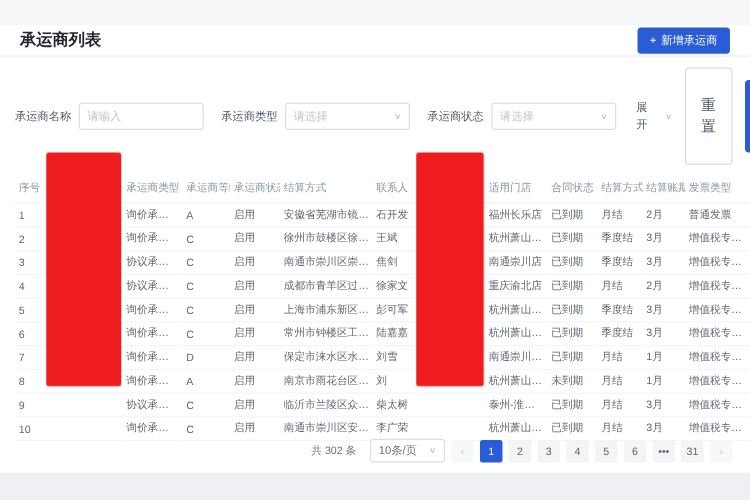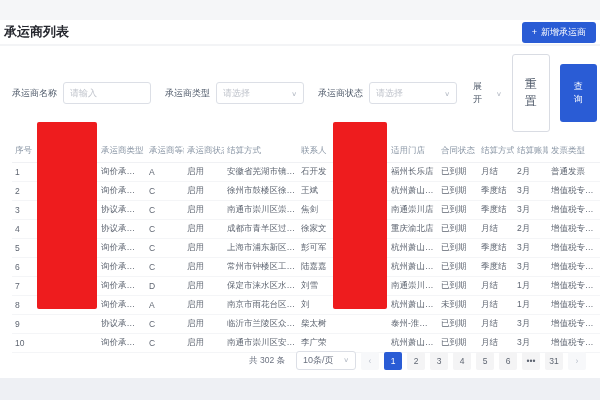--- a/index.html
+++ b/index.html
@@ -1,28 +1,28 @@
 <!DOCTYPE html>
 <html><head>
 <meta charset="utf-8">
 <style>
   * { box-sizing: border-box; margin: 0; padding: 0; }
   html,body { width:600px; height:400px; overflow:hidden; }
   body { font-family:"Liberation Sans","DejaVu Sans",sans-serif; background:#eef0f4; color:#5f6672; }
   .topgap { height:20px; background:#f5f6f8; }
   .titlebar { background:#fff; display:flex; justify-content:space-between; align-items:center;
-              padding:6px 4px; border-bottom:2px solid #f3f4f6; height:26px; }
+              padding:6px 16px; border-bottom:2px solid #f3f4f6; height:26px; }
   .page-title { font-size:13px; font-weight:bold; color:#25272e; }
   .btn-primary { background:#2a5cd5; color:#fff; font-size:9px; border:none; border-radius:3px;
                  padding:4px 10px; display:flex; align-items:center; gap:4px; cursor:pointer; }
   .card { background:#fff; height:332px; position:relative; }
   .filters { display:flex; align-items:center; padding:8px 10px 6px 12px; font-size:9px; color:#4e5969; }
   .filter-item { display:flex; align-items:center; margin-right:14px; }
   .filter-item .lbl { margin-right:6px; white-space:nowrap; }
-  .box { width:88px; height:22px; border:1px solid #dcdfe6; border-radius:3px; background:#fff;
+  .box { width:100px; height:22px; border:1px solid #dcdfe6; border-radius:3px; background:#fff;
          font-size:9px; display:flex; align-items:center; justify-content:space-between; padding:0 6px; }
   input.box { display:block; color:#333; }
   input.box::placeholder { color:#c0c4cc; }
   .box .ph { color:#c0c4cc; }
   .chev { color:#b6bcc6; font-size:8px; transform:scaleY(.8); }
   .actions { display:flex; align-items:center; gap:10px; margin-left:2px; }
   .link-plain { font-size:9px; color:#4e5969; background:none; border:none; display:flex; gap:14px; align-items:center; cursor:pointer; }
   .btn-reset { font-size:12px; color:#4e5969; background:#fff; border:1px solid #d9dce3; border-radius:3px; padding:21px 12px; cursor:pointer; }
   .btn-search { font-size:9px; padding:16px 14px; }
   .table-wrap { padding:2px 8px 0 12px; }

